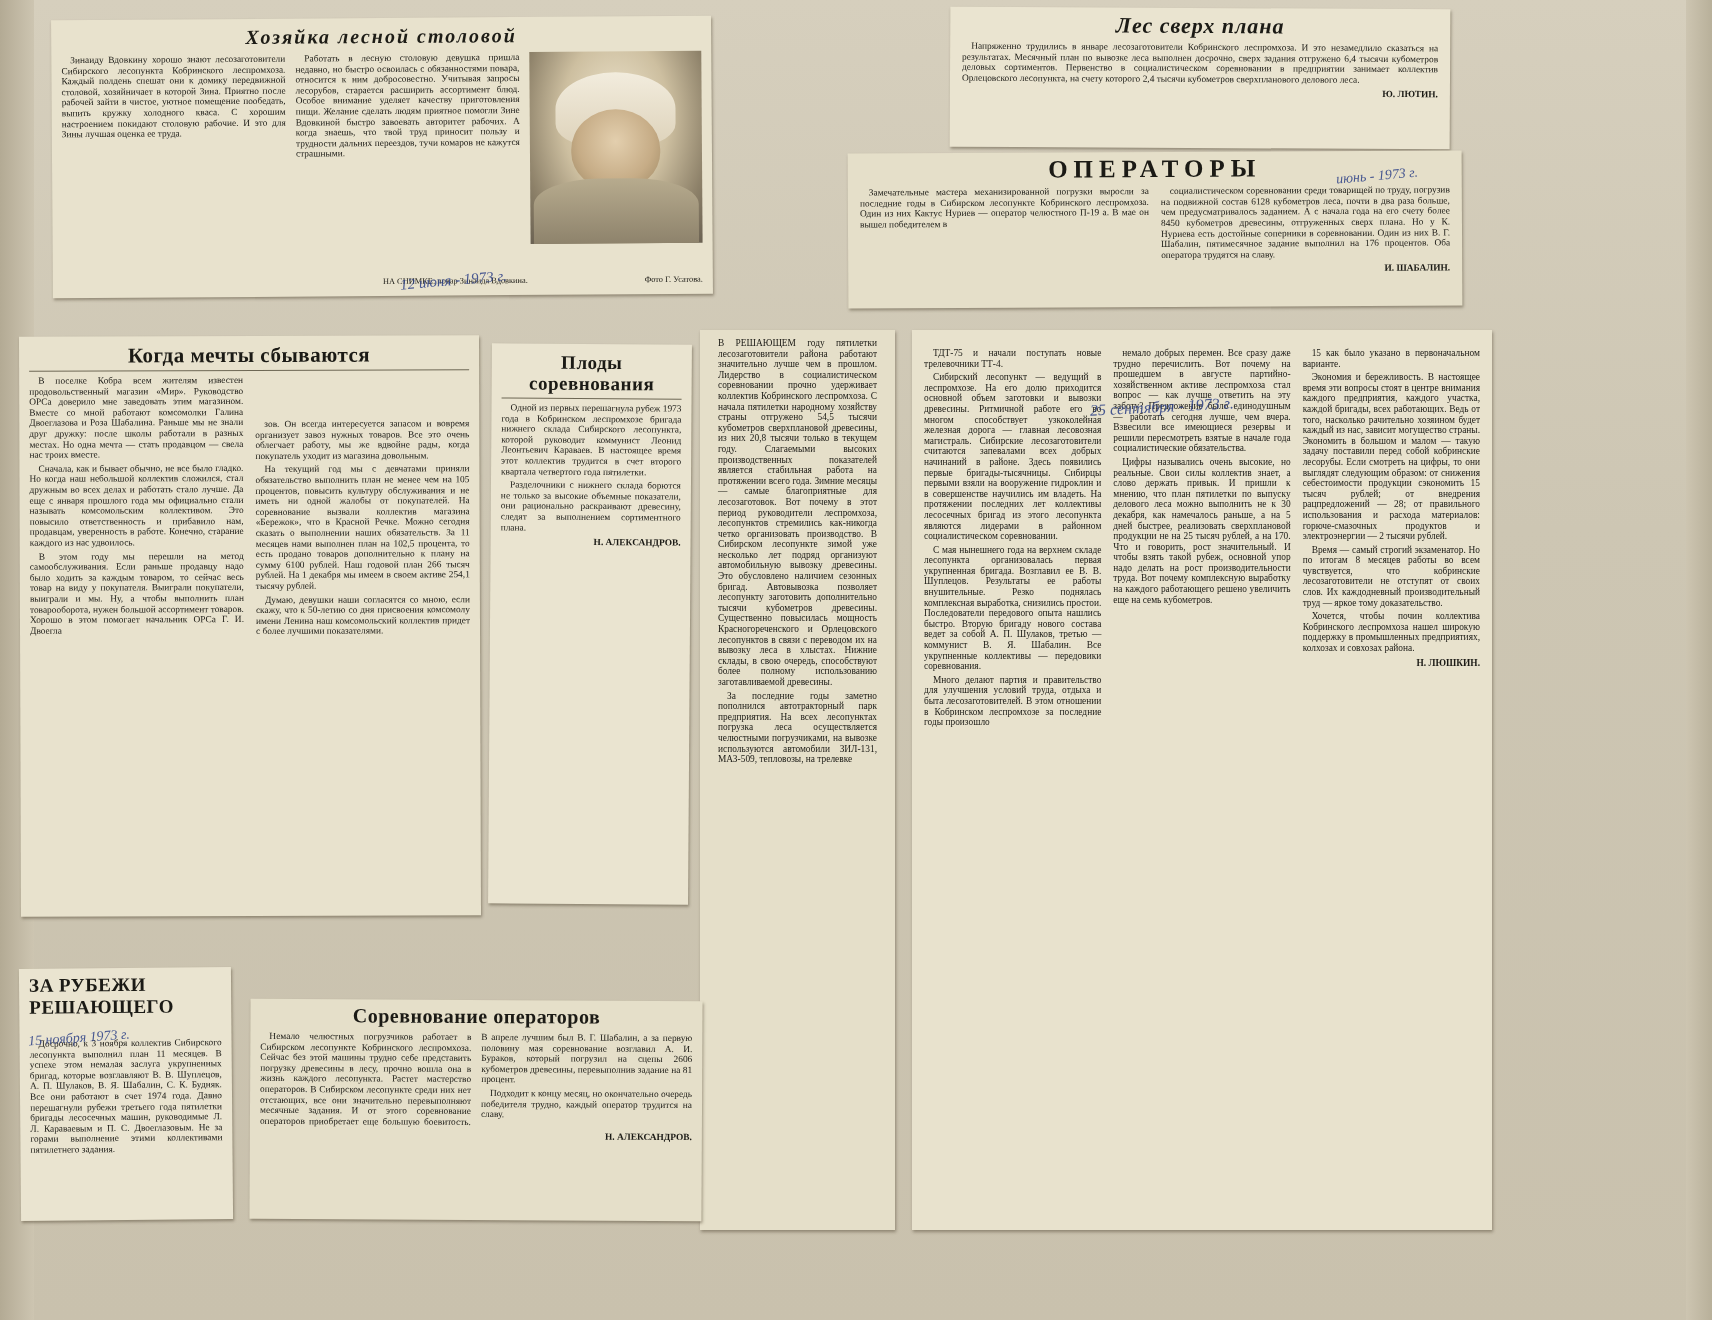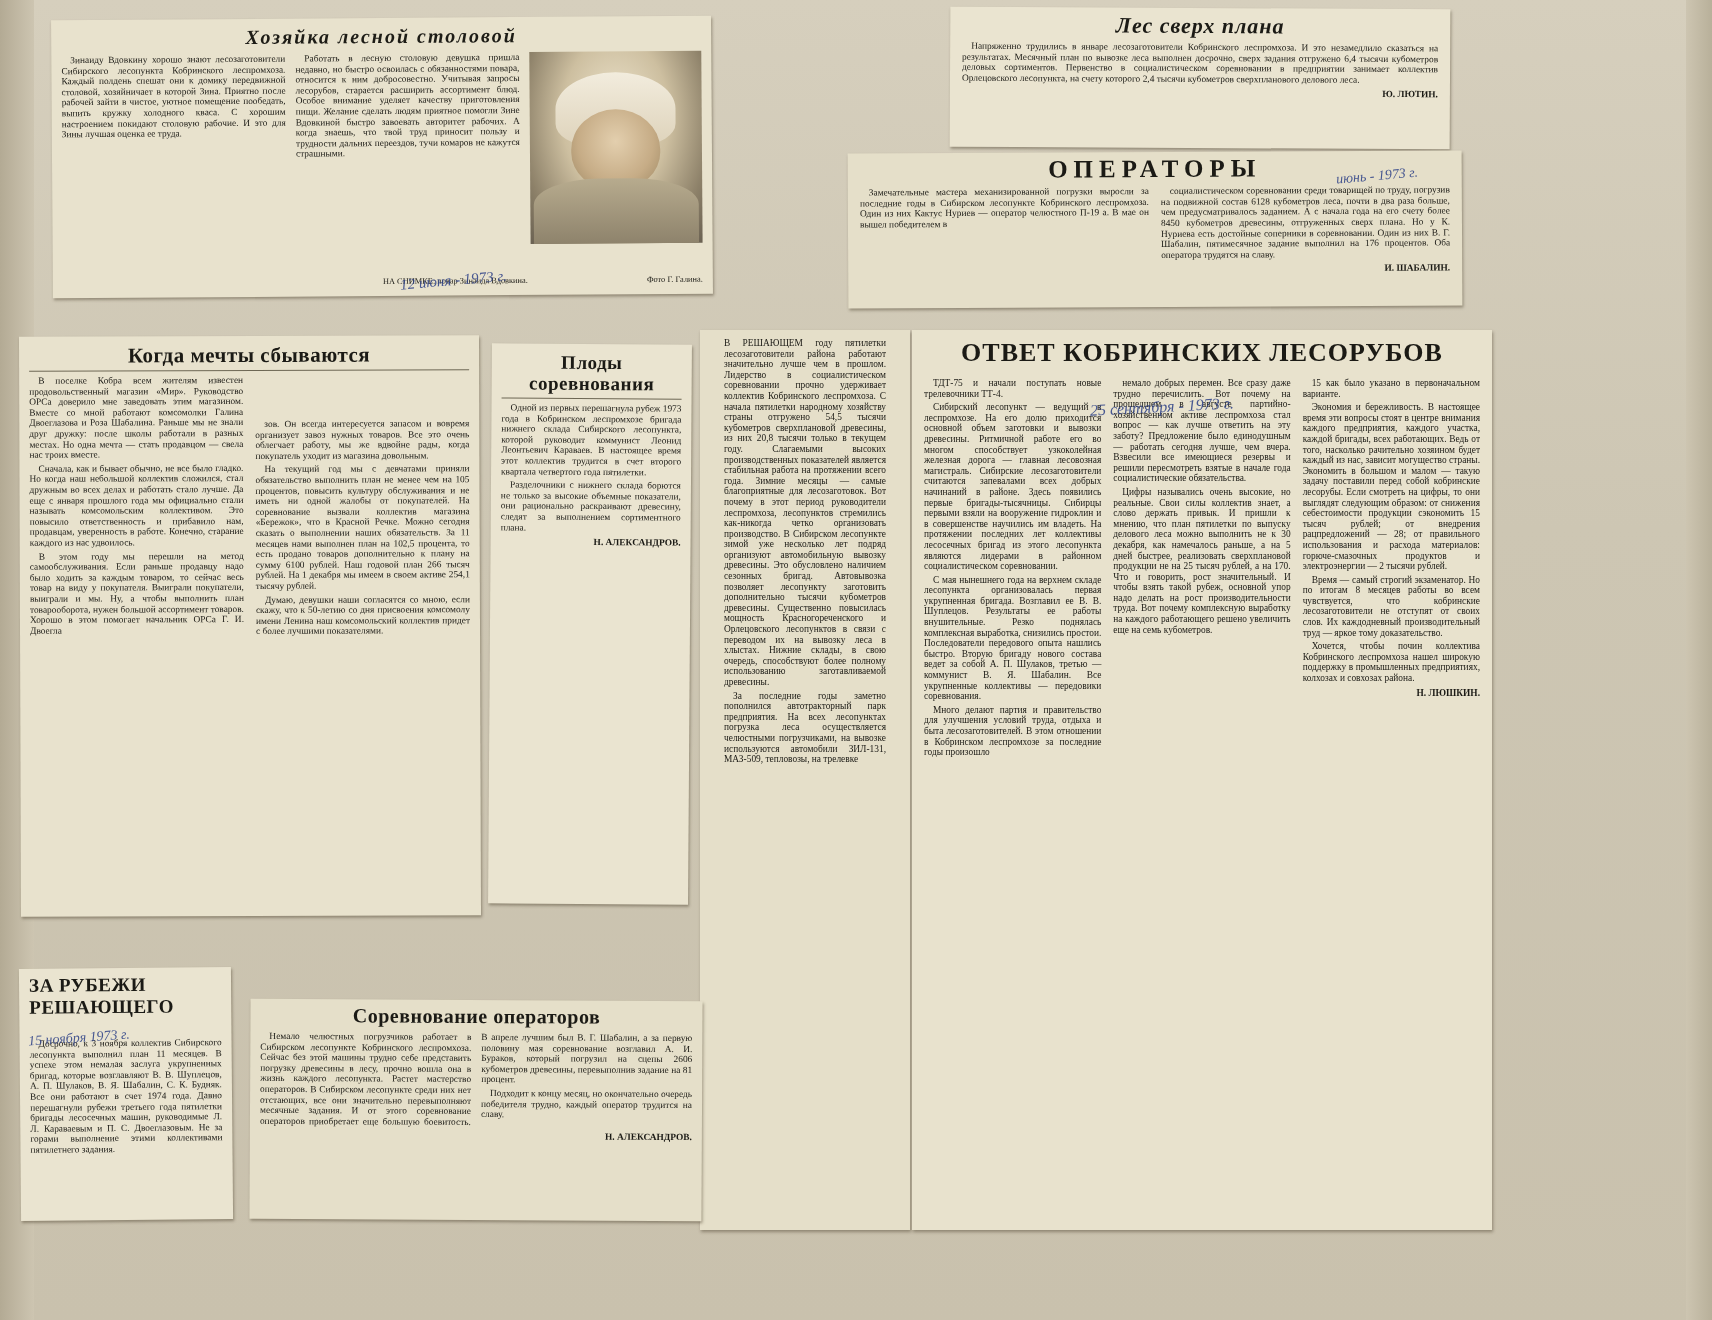--- a/index.html
+++ b/index.html
@@ -114,21 +114,21 @@
           <div class="kerchief"></div>
           <div class="face"></div>
           <div class="body"></div>
         </div>
       </div>
     </div>
     <div style="display:flex;justify-content:space-between;align-items:flex-end;margin-top:2px;">
       <div style="width:48%;"></div>
       <div style="width:50%;display:flex;justify-content:space-between;font-size:8.4px;">
         <span>НА СНИМКЕ: повар Зинаида Вдовкина.</span>
-        <span>Фото Г. Галина.</span>
+        <span>Фото Г. Усатова.</span>
       </div>
     </div>
   </div>
 
   <div class="ink" style="left:400px;top:272px;">12 июня - 1973 г.</div>
 
   <div class="clip paper2" style="left:950px;top:8px;width:500px;height:140px;padding:6px 12px;transform:rotate(0.3deg);">
     <div class="hdr" style="font-size:22px;font-style:italic;letter-spacing:1px;">Лес сверх плана</div>
     <div class="body-txt" style="margin-top:5px;">
       <p>Напряженно трудились в январе лесозаготовители Кобринского леспромхоза. И это незамедлило сказаться на результатах. Месячный план по вывозке леса выполнен досрочно, сверх задания отгружено 6,4 тысячи кубометров деловых сортиментов. Первенство в социалистическом соревновании в предприятии занимает коллектив Орлецовского лесопункта, на счету которого 2,4 тысячи кубометров сверхпланового делового леса.</p>
@@ -171,29 +171,28 @@
   <div class="clip paper2" style="left:490px;top:344px;width:200px;height:560px;padding:8px 10px;transform:rotate(0.4deg);">
     <div class="hdr" style="font-size:19px;line-height:21px;">Плоды соревнования</div>
     <hr class="rule">
     <div class="body-txt">
       <p>Одной из первых перешагнула рубеж 1973 года в Кобринском леспромхозе бригада нижнего склада Сибирского лесопункта, которой руководит коммунист Леонид Леонтьевич Караваев. В настоящее время этот коллектив трудится в счет второго квартала четвертого года пятилетки.</p>
       <p>Разделочники с нижнего склада борются не только за высокие объемные показатели, они рационально раскраивают древесину, следят за выполнением сортиментного плана.</p>
     </div>
     <div class="sign">Н. АЛЕКСАНДРОВ.</div>
   </div>
 
-  <div class="clip paper3" style="left:700px;top:330px;width:210px;height:900px;padding:8px 24px;">
+  <div class="clip paper3" style="left:700px;top:330px;width:195px;height:900px;padding:8px 18px;">
     <div class="body-txt">
       <p style="text-indent:0;">В РЕШАЮЩЕМ году пятилетки лесозаготовители района работают значительно лучше чем в прошлом. Лидерство в социалистическом соревновании прочно удерживает коллектив Кобринского леспромхоза. С начала пятилетки народному хозяйству страны отгружено 54,5 тысячи кубометров сверхплановой древесины, из них 20,8 тысячи только в текущем году. Слагаемыми высоких производственных показателей является стабильная работа на протяжении всего года. Зимние месяцы — самые благоприятные для лесозаготовок. Вот почему в этот период руководители леспромхоза, лесопунктов стремились как-никогда четко организовать производство. В Сибирском лесопункте зимой уже несколько лет подряд организуют автомобильную вывозку древесины. Это обусловлено наличием сезонных бригад. Автовывозка позволяет лесопункту заготовить дополнительно тысячи кубометров древесины. Существенно повысилась мощность Красногореченского и Орлецовского лесопунктов в связи с переводом их на вывозку леса в хлыстах. Нижние склады, в свою очередь, способствуют более полному использованию заготавливаемой древесины.</p>
       <p>За последние годы заметно пополнился автотракторный парк предприятия. На всех лесопунктах погрузка леса осуществляется челюстными погрузчиками, на вывозке используются автомобили ЗИЛ-131, МАЗ-509, тепловозы, на трелевке</p>
     </div>
   </div>
 
   <div class="clip" style="left:912px;top:330px;width:580px;height:900px;padding:8px 12px;">
-    <div class="bigtitle">ОТВЕТ КОБРИНСКИХ ЛЕСОРУБОВ</div>
     <div style="display:flex;gap:12px;margin-top:10px;">
       <div class="body-txt" style="flex:1;">
         <p>ТДТ-75 и начали поступать новые трелевочники ТТ-4.</p>
         <p>Сибирский лесопункт — ведущий в леспромхозе. На его долю приходится основной объем заготовки и вывозки древесины. Ритмичной работе его во многом способствует узкоколейная железная дорога — главная лесовозная магистраль. Сибирские лесозаготовители считаются запевалами всех добрых начинаний в районе. Здесь появились первые бригады-тысячницы. Сибирцы первыми взяли на вооружение гидроклин и в совершенстве научились им владеть. На протяжении последних лет коллективы лесосечных бригад из этого лесопункта являются лидерами в районном социалистическом соревновании.</p>
         <p>С мая нынешнего года на верхнем складе лесопункта организовалась первая укрупненная бригада. Возглавил ее В. В. Шуплецов. Результаты ее работы внушительные. Резко поднялась комплексная выработка, снизились простои. Последователи передового опыта нашлись быстро. Вторую бригаду нового состава ведет за собой А. П. Шулаков, третью — коммунист В. Я. Шабалин. Все укрупненные коллективы — передовики соревнования.</p>
         <p>Много делают партия и правительство для улучшения условий труда, отдыха и быта лесозаготовителей. В этом отношении в Кобринском леспромхозе за последние годы произошло</p>
       </div>
       <div class="body-txt" style="flex:1;">
         <p>немало добрых перемен. Все сразу даже трудно перечислить. Вот почему на прошедшем в августе партийно-хозяйственном активе леспромхоза стал вопрос — как лучше ответить на эту заботу? Предложение было единодушным — работать сегодня лучше, чем вчера. Взвесили все имеющиеся резервы и решили пересмотреть взятые в начале года социалистические обязательства.</p>
         <p>Цифры назывались очень высокие, но реальные. Свои силы коллектив знает, а слово держать привык. И пришли к мнению, что план пятилетки по выпуску делового леса можно выполнить не к 30 декабря, как намечалось раньше, а на 5 дней быстрее, реализовать сверхплановой продукции не на 25 тысяч рублей, а на 170. Что и говорить, рост значительный. И чтобы взять такой рубеж, основной упор надо делать на рост производительности труда. Вот почему комплексную выработку на каждого работающего решено увеличить еще на семь кубометров.</p>

